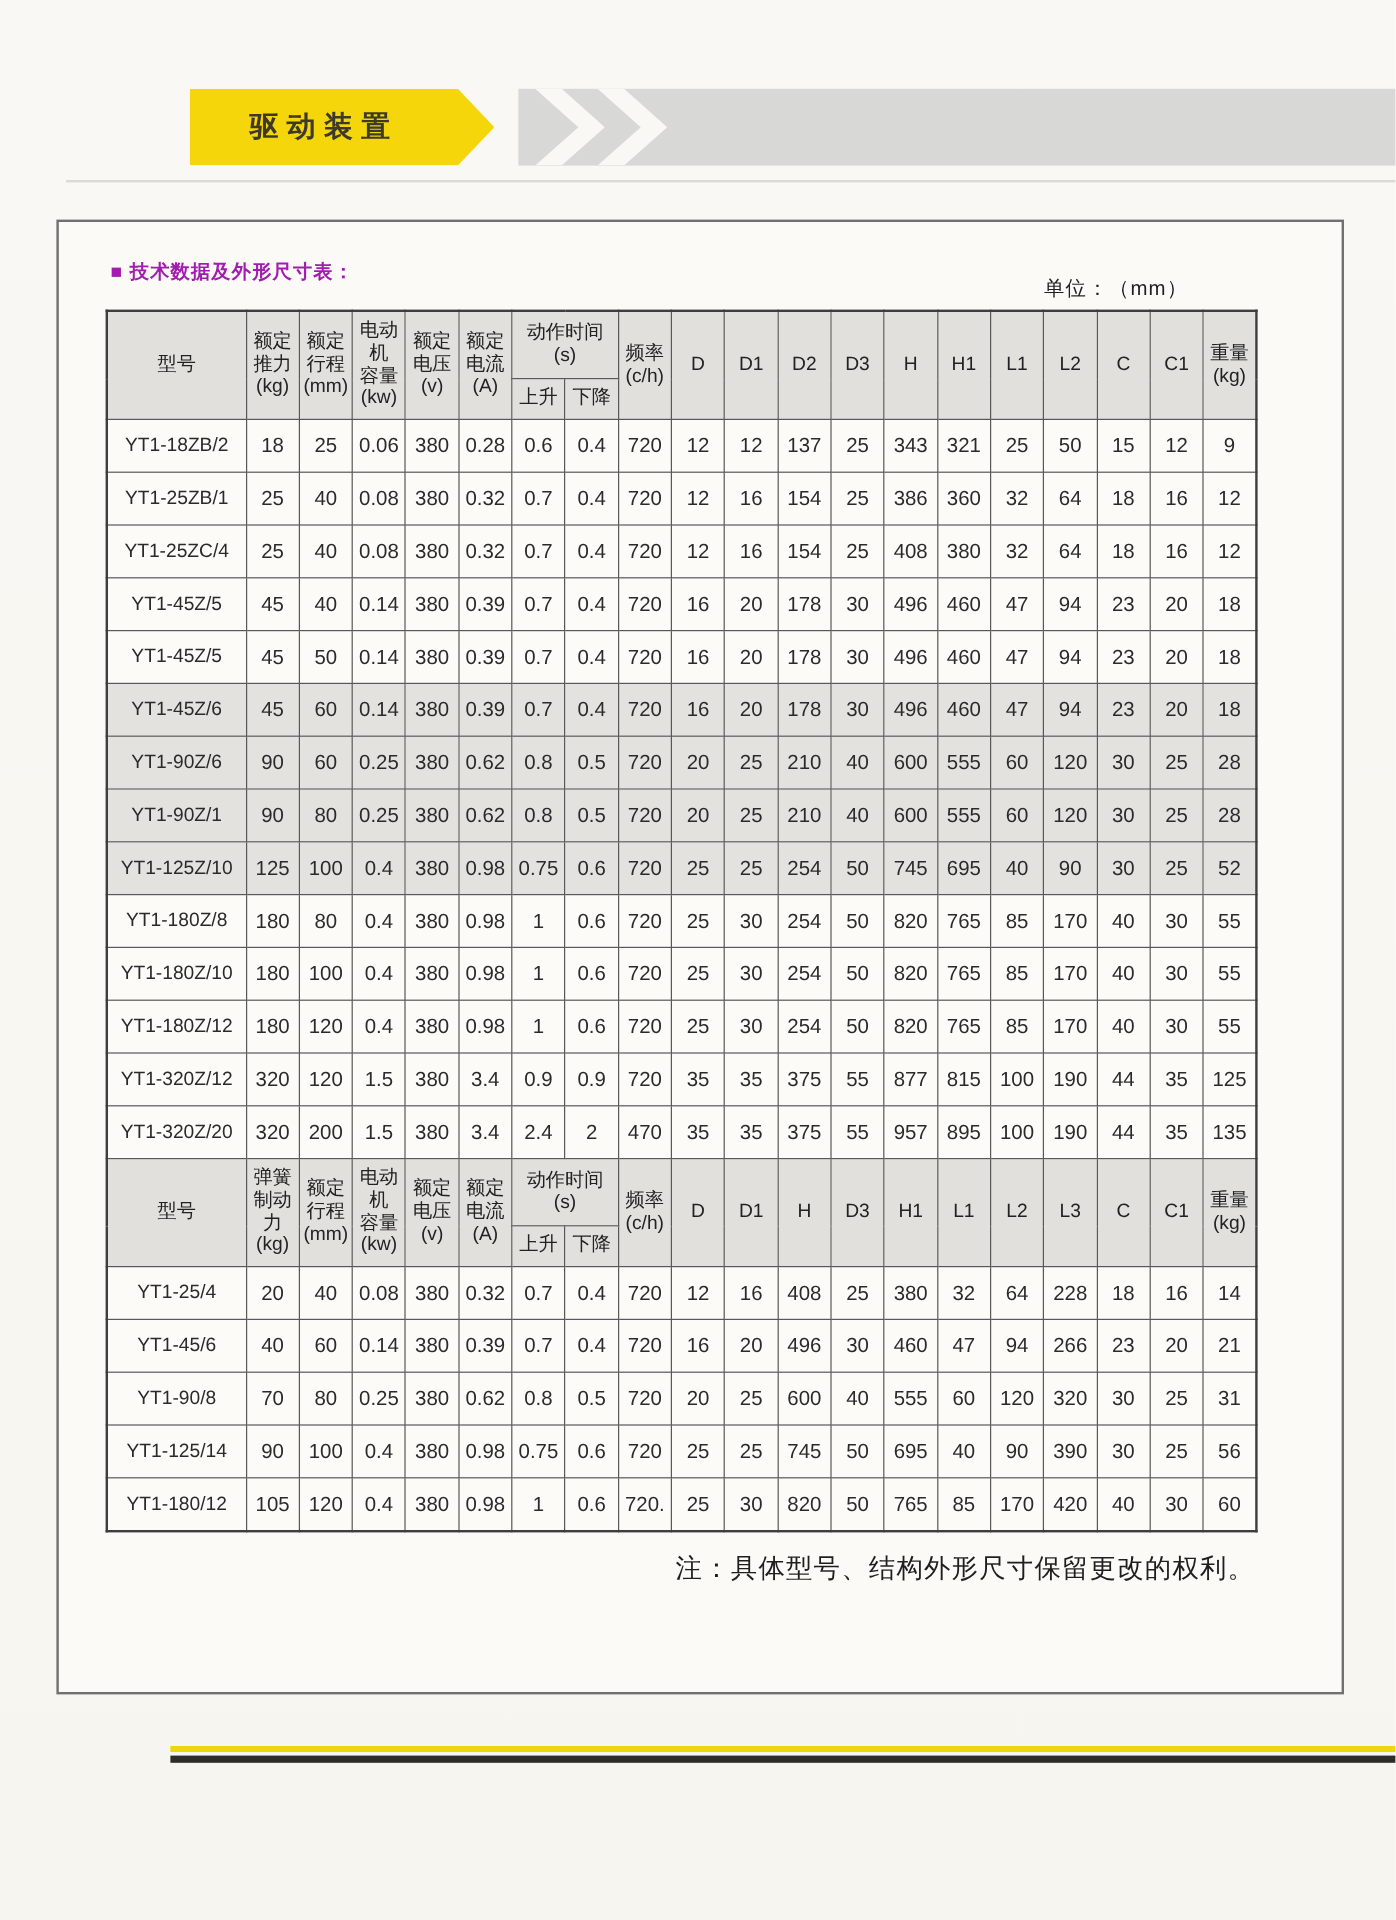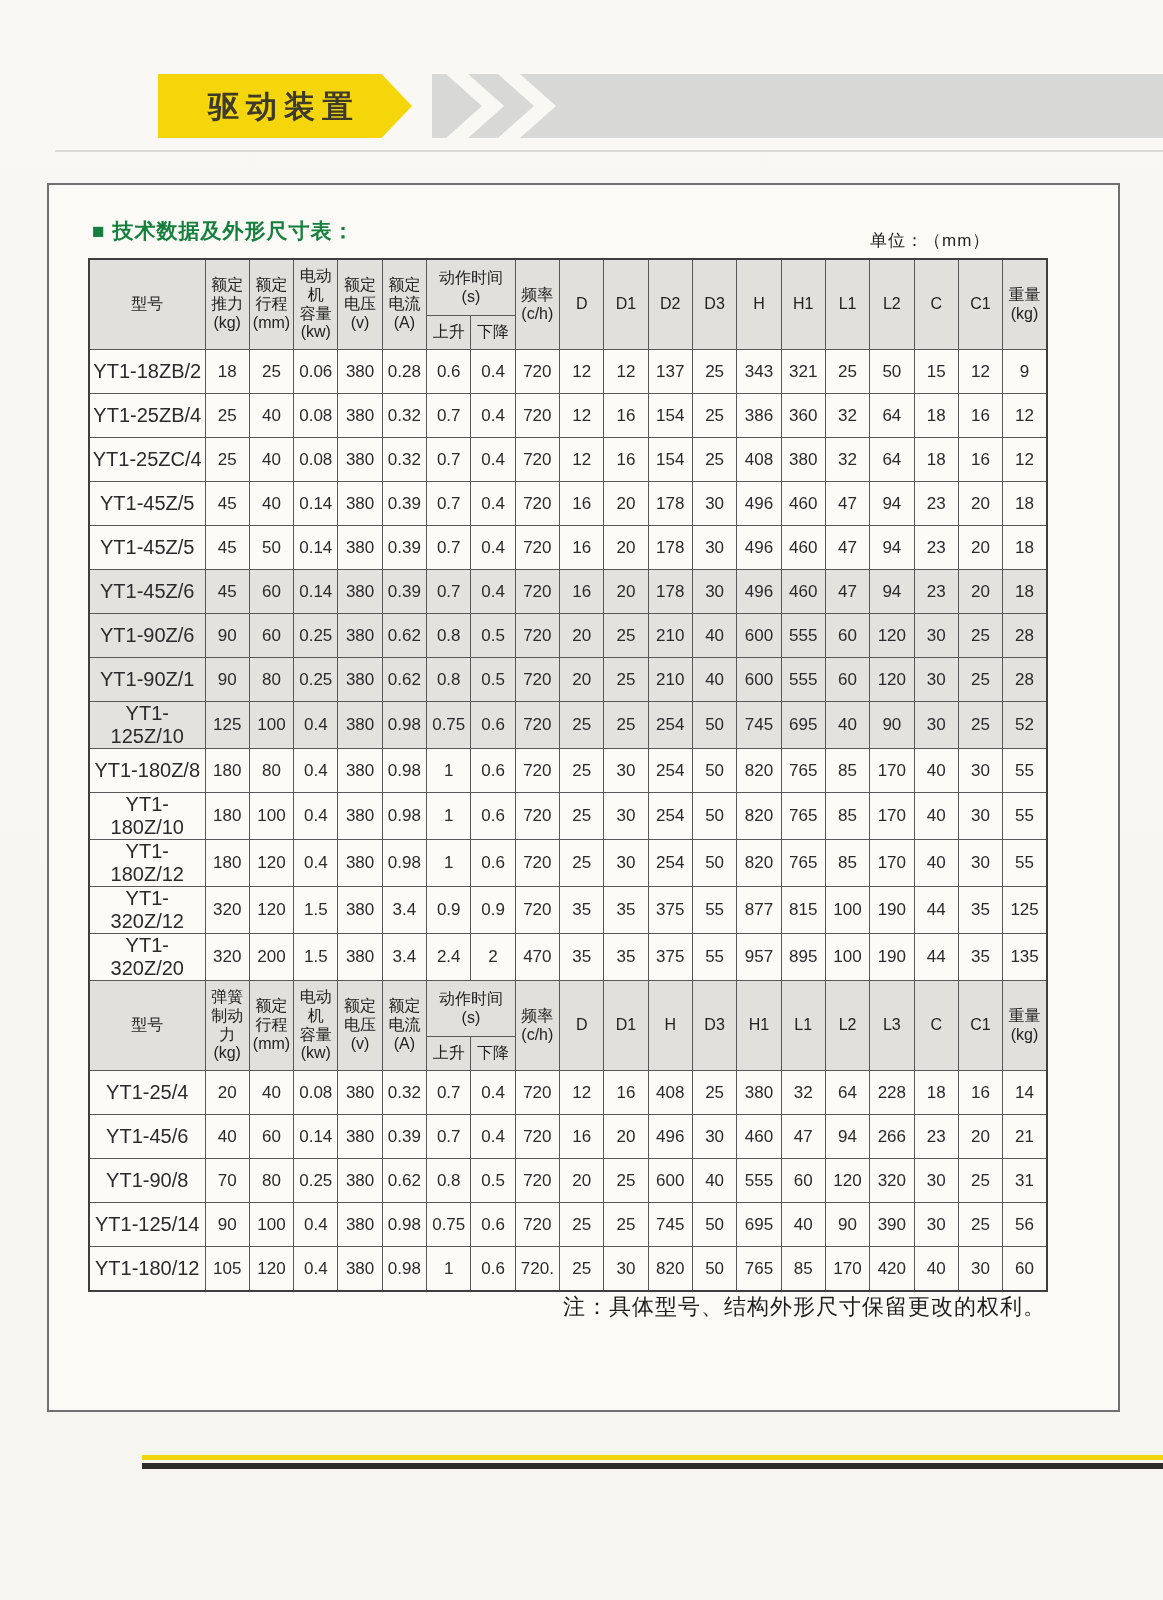--- a/index.html
+++ b/index.html
@@ -11,21 +11,21 @@
     overflow:hidden;
   }
   
   .banner-yellow{
     position:absolute;left:158px;top:74px;width:254px;height:64px;
     background:#f4d60b;
     clip-path:polygon(0 0,88% 0,100% 50%,88% 100%,0 100%);
     display:flex;align-items:center;
   }
   .banner-title{
-    font-size:31px;font-weight:600;color:#3d3a2a;
+    font-size:24px;font-weight:600;color:#3d3a2a;
     letter-spacing:7px;padding-left:50px;line-height:1;
   }
   .banner-gray{
     position:absolute;left:432px;top:74px;width:731px;height:64px;
     background:#d8d8d6;
   }
   .chev{
     position:absolute;top:74px;width:58px;height:64px;
     background:#faf8f4;
     clip-path:polygon(0 0,38% 0,100% 50%,38% 100%,0 100%,62% 50%);
@@ -37,21 +37,21 @@
     background:#dbdad5;
   }
   
   .main-box{
     position:absolute;left:47px;top:183px;width:1069px;height:1225px;
     border:2px solid #707070;
     background:#fbfaf6;
   }
   .section-title{
     position:absolute;left:92px;top:217px;
-    font-size:21px;font-weight:bold;color:#15803d;letter-spacing:1px;
+    font-size:16px;font-weight:bold;color:#a21caf;letter-spacing:1px;
   }
   .unit-label{
     position:absolute;left:870px;top:229px;
     font-size:17px;color:#1f1f1f;letter-spacing:1px;
   }
   
   table.spec-table{
     position:absolute;left:88px;top:258px;width:960px;
     border-collapse:collapse;table-layout:fixed;
     background:#fcfbf8;
@@ -64,21 +64,21 @@
     color:#2a2a2a;
   }
   .spec-table th{
     background:#e1e0dc;
     font-weight:normal;font-size:16px;line-height:1.18;
     white-space:pre-line;color:#222;
   }
   .head-row-1 th{height:55px;}
   .head-row-2 th{height:33px;}
   .spec-table td{font-size:17px;height:43px;}
-  .spec-table td.model{font-size:20px;margin-top:44px;}
+  .spec-table td.model{font-size:16px;margin-top:44px;}
   .spec-table tr.shaded td{background:#e3e2df;}
   
   .footnote{
     position:absolute;left:0;top:1292px;width:1046px;
     text-align:right;font-size:22px;color:#1e1e1e;letter-spacing:1px;
   }
   .divider-yellow{
     position:absolute;left:142px;top:1455px;width:1021px;height:5px;
     background:#efd509;
   }
@@ -180,21 +180,21 @@
         <td>25</td>
         <td>343</td>
         <td>321</td>
         <td>25</td>
         <td>50</td>
         <td>15</td>
         <td>12</td>
         <td>9</td>
       </tr>
       <tr>
-        <td class="model">YT1-25ZB/4</td>
+        <td class="model">YT1-25ZB/1</td>
         <td>25</td>
         <td>40</td>
         <td>0.08</td>
         <td>380</td>
         <td>0.32</td>
         <td>0.7</td>
         <td>0.4</td>
         <td>720</td>
         <td>12</td>
         <td>16</td>

